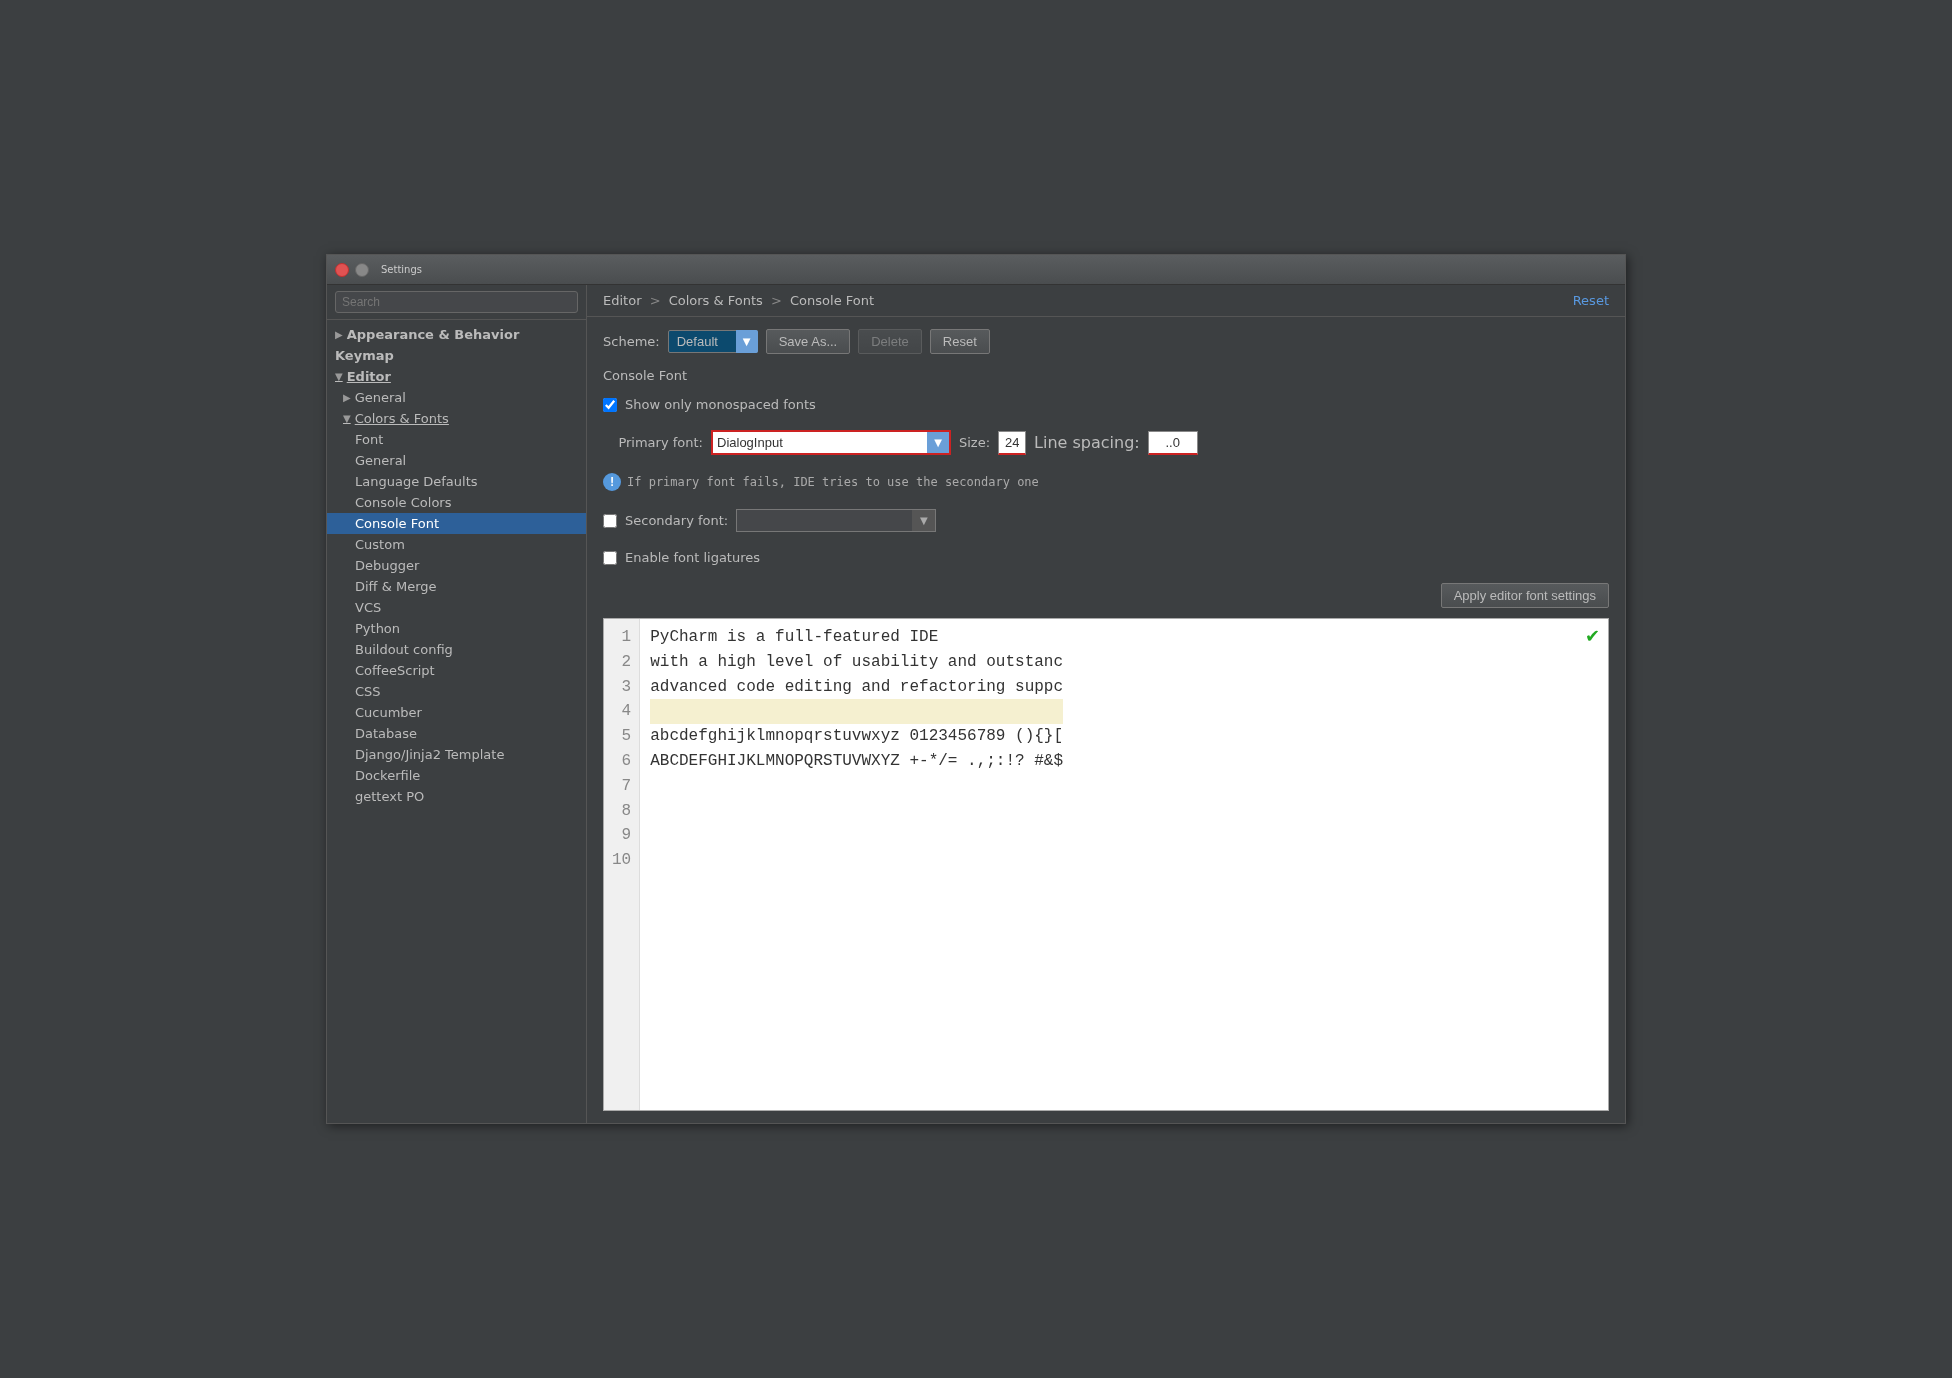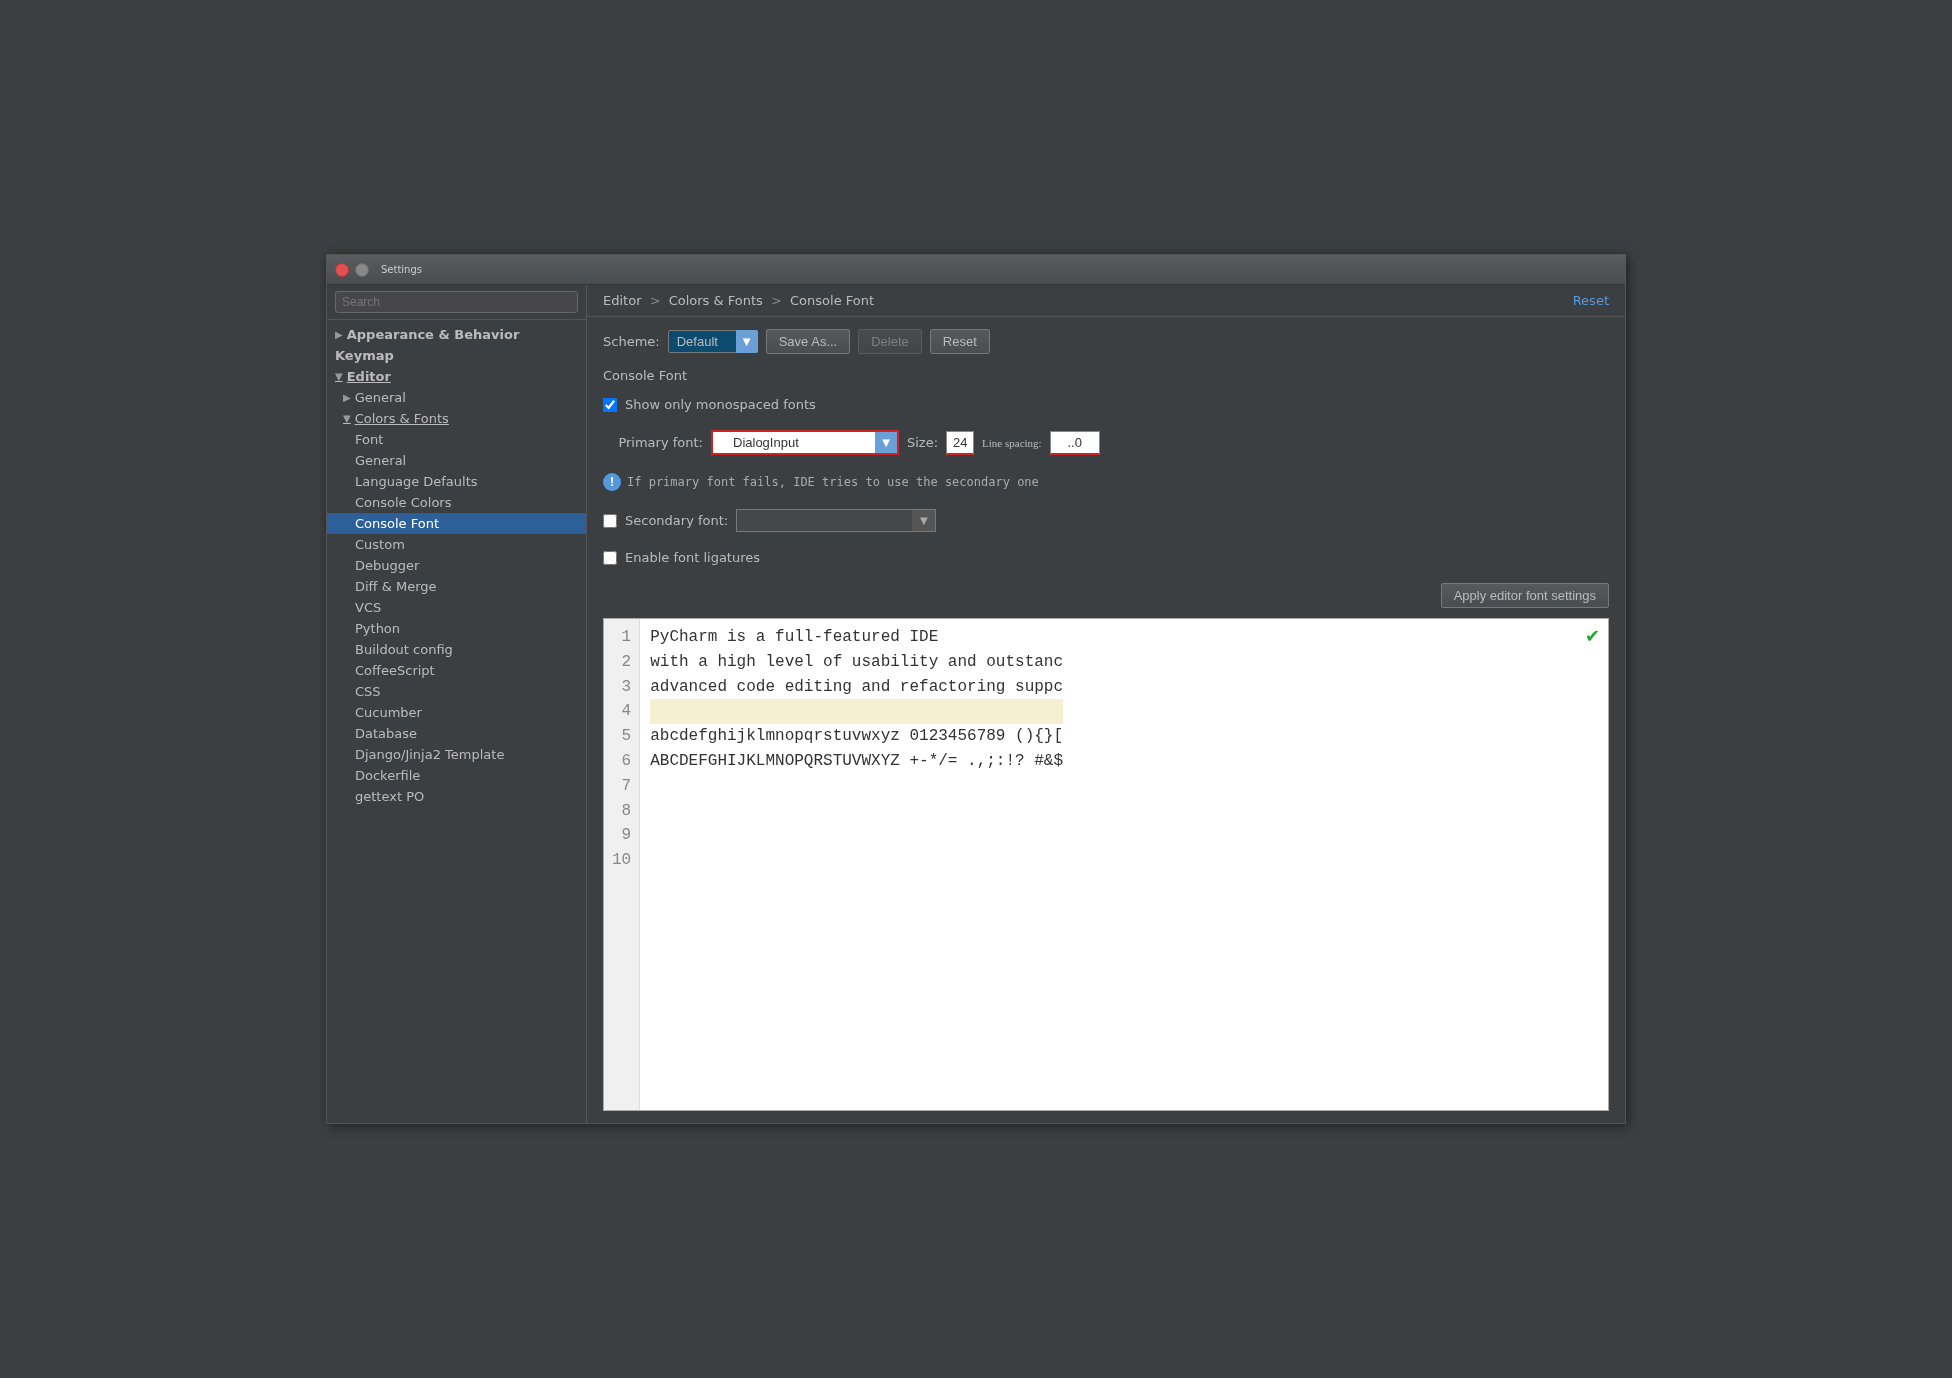--- a/index.html
+++ b/index.html
@@ -213,23 +213,23 @@
     .font-label { color: #bbb; font-size: 13px; min-width: 100px; text-align: right; }
     .font-input-wrapper {
       position: relative;
       display: flex;
       align-items: center;
     }
     .font-input {
       background: #fff;
       border: 2px solid #cc2222;
       color: #333;
-      padding: 3px 26px 3px 20px;
-      font-size: 13px;
-      width: 188px;
+      padding: 3px 26px 3px 4px;
+      font-size: 13px;
+      width: 240px;
       outline: none;
     }
     .font-input-arrow {
       position: absolute;
       right: 0;
       top: 0; bottom: 0;
       width: 24px;
       background: #6a9fd8;
       border: 2px solid #cc2222;
       border-left: none;
@@ -245,21 +245,21 @@
       background: #fff;
       border: 1px solid #888;
       border-bottom: 2px solid #cc2222;
       color: #333;
       padding: 3px 6px;
       font-size: 13px;
       width: 28px;
       outline: none;
       text-align: center;
     }
-    .line-spacing-label { color: #bbb; font-size: 11px; font-family: Liberation Serif, serif; }
+    .line-spacing-label { color: #bbb; font-size: 16px; }
     .line-spacing-input {
       background: #fff;
       border: 1px solid #888;
       border-bottom: 2px solid #cc2222;
       color: #333;
       padding: 3px 6px;
       font-size: 13px;
       width: 50px;
       outline: none;
       text-align: center;

